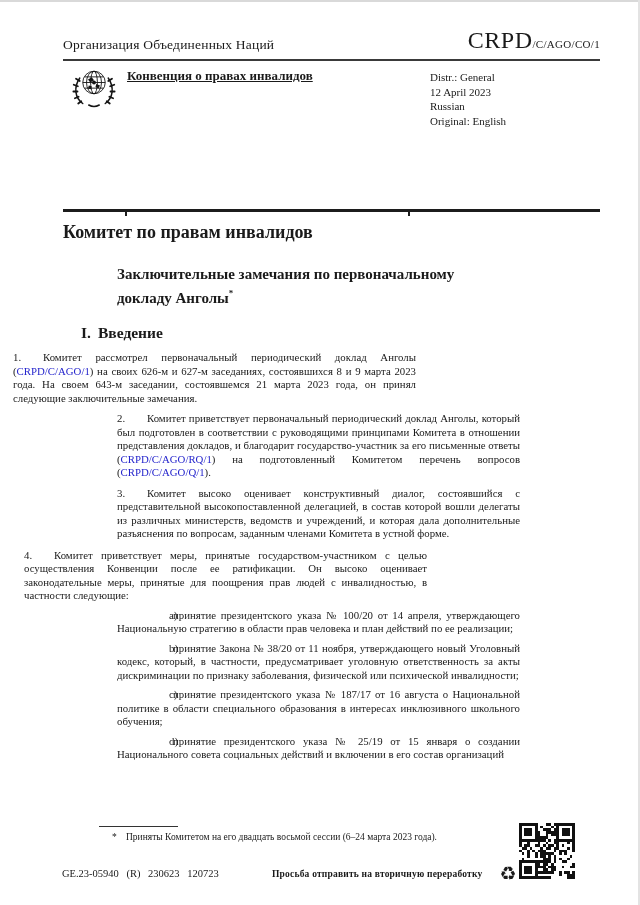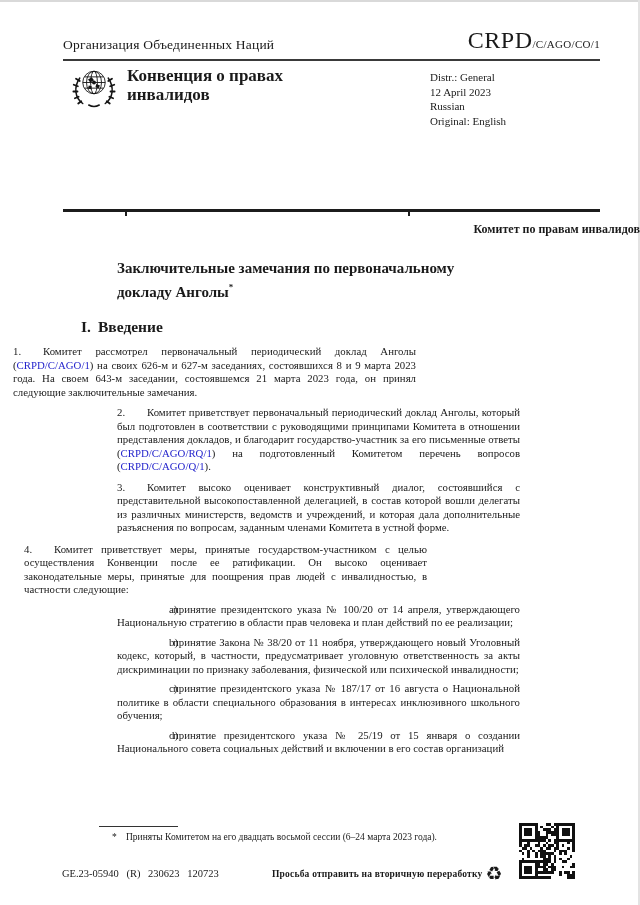--- a/index.html
+++ b/index.html
@@ -12,49 +12,49 @@
   .edge-right{position:absolute;top:0;right:0;width:2px;height:905px;background:#e3e3e3;}
 
   
   .org-name{position:absolute;left:63px;top:37px;font-size:13.5px;letter-spacing:.2px;}
   .doc-symbol{position:absolute;right:40px;top:27px;white-space:nowrap;}
   .doc-symbol .big{font-size:24px;letter-spacing:.5px;}
   .doc-symbol .small{font-size:11px;letter-spacing:.3px;}
   .rule-thin{position:absolute;left:63px;top:59px;width:537px;height:1.5px;background:#3a3a3a;}
   .emblem{position:absolute;left:70px;top:63px;width:48px;height:48px;}
   .treaty-name{position:absolute;left:127px;top:66px;width:200px;
-    font-size:17px;font-weight:bold;line-height:19px;}
+    font-size:13px;font-weight:bold;line-height:19px;text-decoration:underline;}
   .distr{position:absolute;left:430px;top:70px;font-size:11px;line-height:14.6px;}
 
   .rule-thick{position:absolute;left:63px;top:209px;width:537px;height:3px;background:#1c1c1c;}
   .tick{position:absolute;top:209px;width:1.5px;height:7px;background:#1c1c1c;}
   .tick.t1{left:125px;} .tick.t2{left:408px;}
 
   
   .content{position:absolute;left:0;top:219px;width:640px;}
-  .committee{margin:3px 0 0 63px;font-size:12px;font-weight:bold;text-align:right;}
+  .committee{margin:3px 12px 0 63px;font-size:18px;font-weight:bold;}
   .doc-title{margin:21px 0 0 117px;width:375px;font-size:15px;font-weight:bold;line-height:20px;}
   .doc-title sup{font-size:9px;position:relative;top:-1px;}
   .sec-heading{margin:16px 0 0 69px;font-size:15.5px;font-weight:bold;}
   .sec-heading.second{margin-top:14px;}
   .sec-heading .numeral{display:inline-block;width:22px;text-align:right;margin-right:7px;}
   .para{margin:7px 0 0 117px;width:403px;font-size:10.8px;line-height:13.5px;text-align:justify;}
   .para.first{margin-top:9px;margin-left:13px;}
   .para.afterhead{margin-top:8px;margin-left:24px;}
   .para .pnum{display:inline-block;width:30px;}
   .para.item{text-indent:26px;margin-top:6px;}
   .para.item .pletter{display:inline-block;width:30px;}
   .doclink{color:#2424cc;text-decoration:none;cursor:pointer;}
 
   
   .fn-rule{position:absolute;left:99px;top:826px;width:79px;height:1px;background:#333;}
   .footnote{position:absolute;left:112px;top:832px;width:430px;font-size:9.5px;}
   .footnote .marker{display:inline-block;width:14px;}
   .doc-code{position:absolute;left:62px;top:868px;font-size:10.5px;word-spacing:5px;white-space:nowrap;}
-  .recycle{position:absolute;left:272px;top:864px;display:flex;align-items:center;gap:3px;}
+  .recycle{position:absolute;left:272px;top:864px;display:flex;align-items:center;gap:17px;}
   .recycle .txt{font-size:9.5px;font-weight:bold;letter-spacing:.2px;}
   .recycle .sym{font-family:"DejaVu Sans", sans-serif;font-size:19px;line-height:19px;}
   .qr{position:absolute;left:519px;top:823px;width:56px;height:56px;}
 </style>
 </head>
 <body>
 
 <div class="edge-top"></div>
 <div class="edge-right"></div>
 

